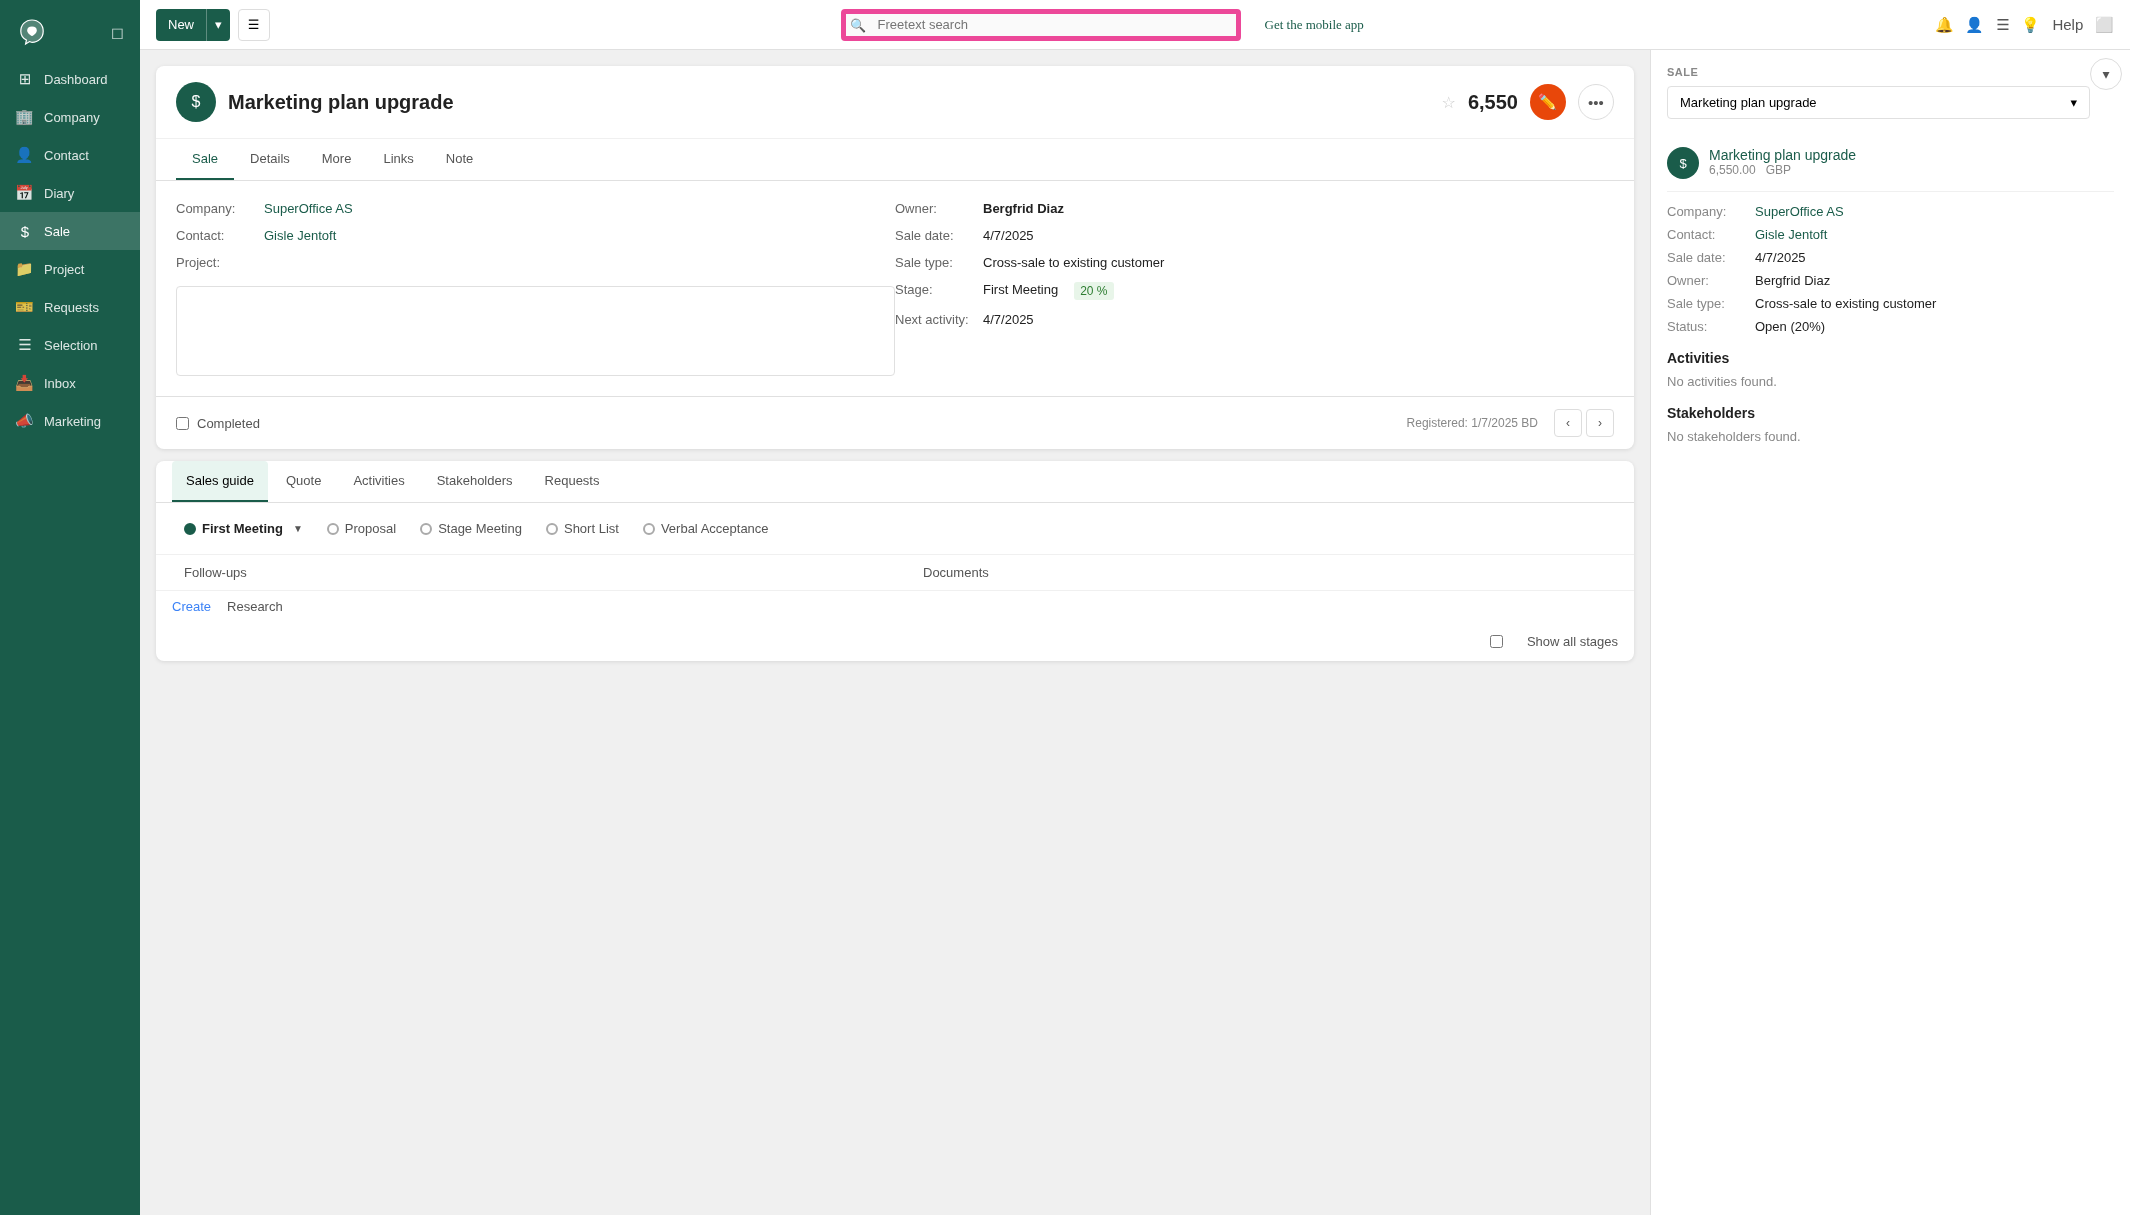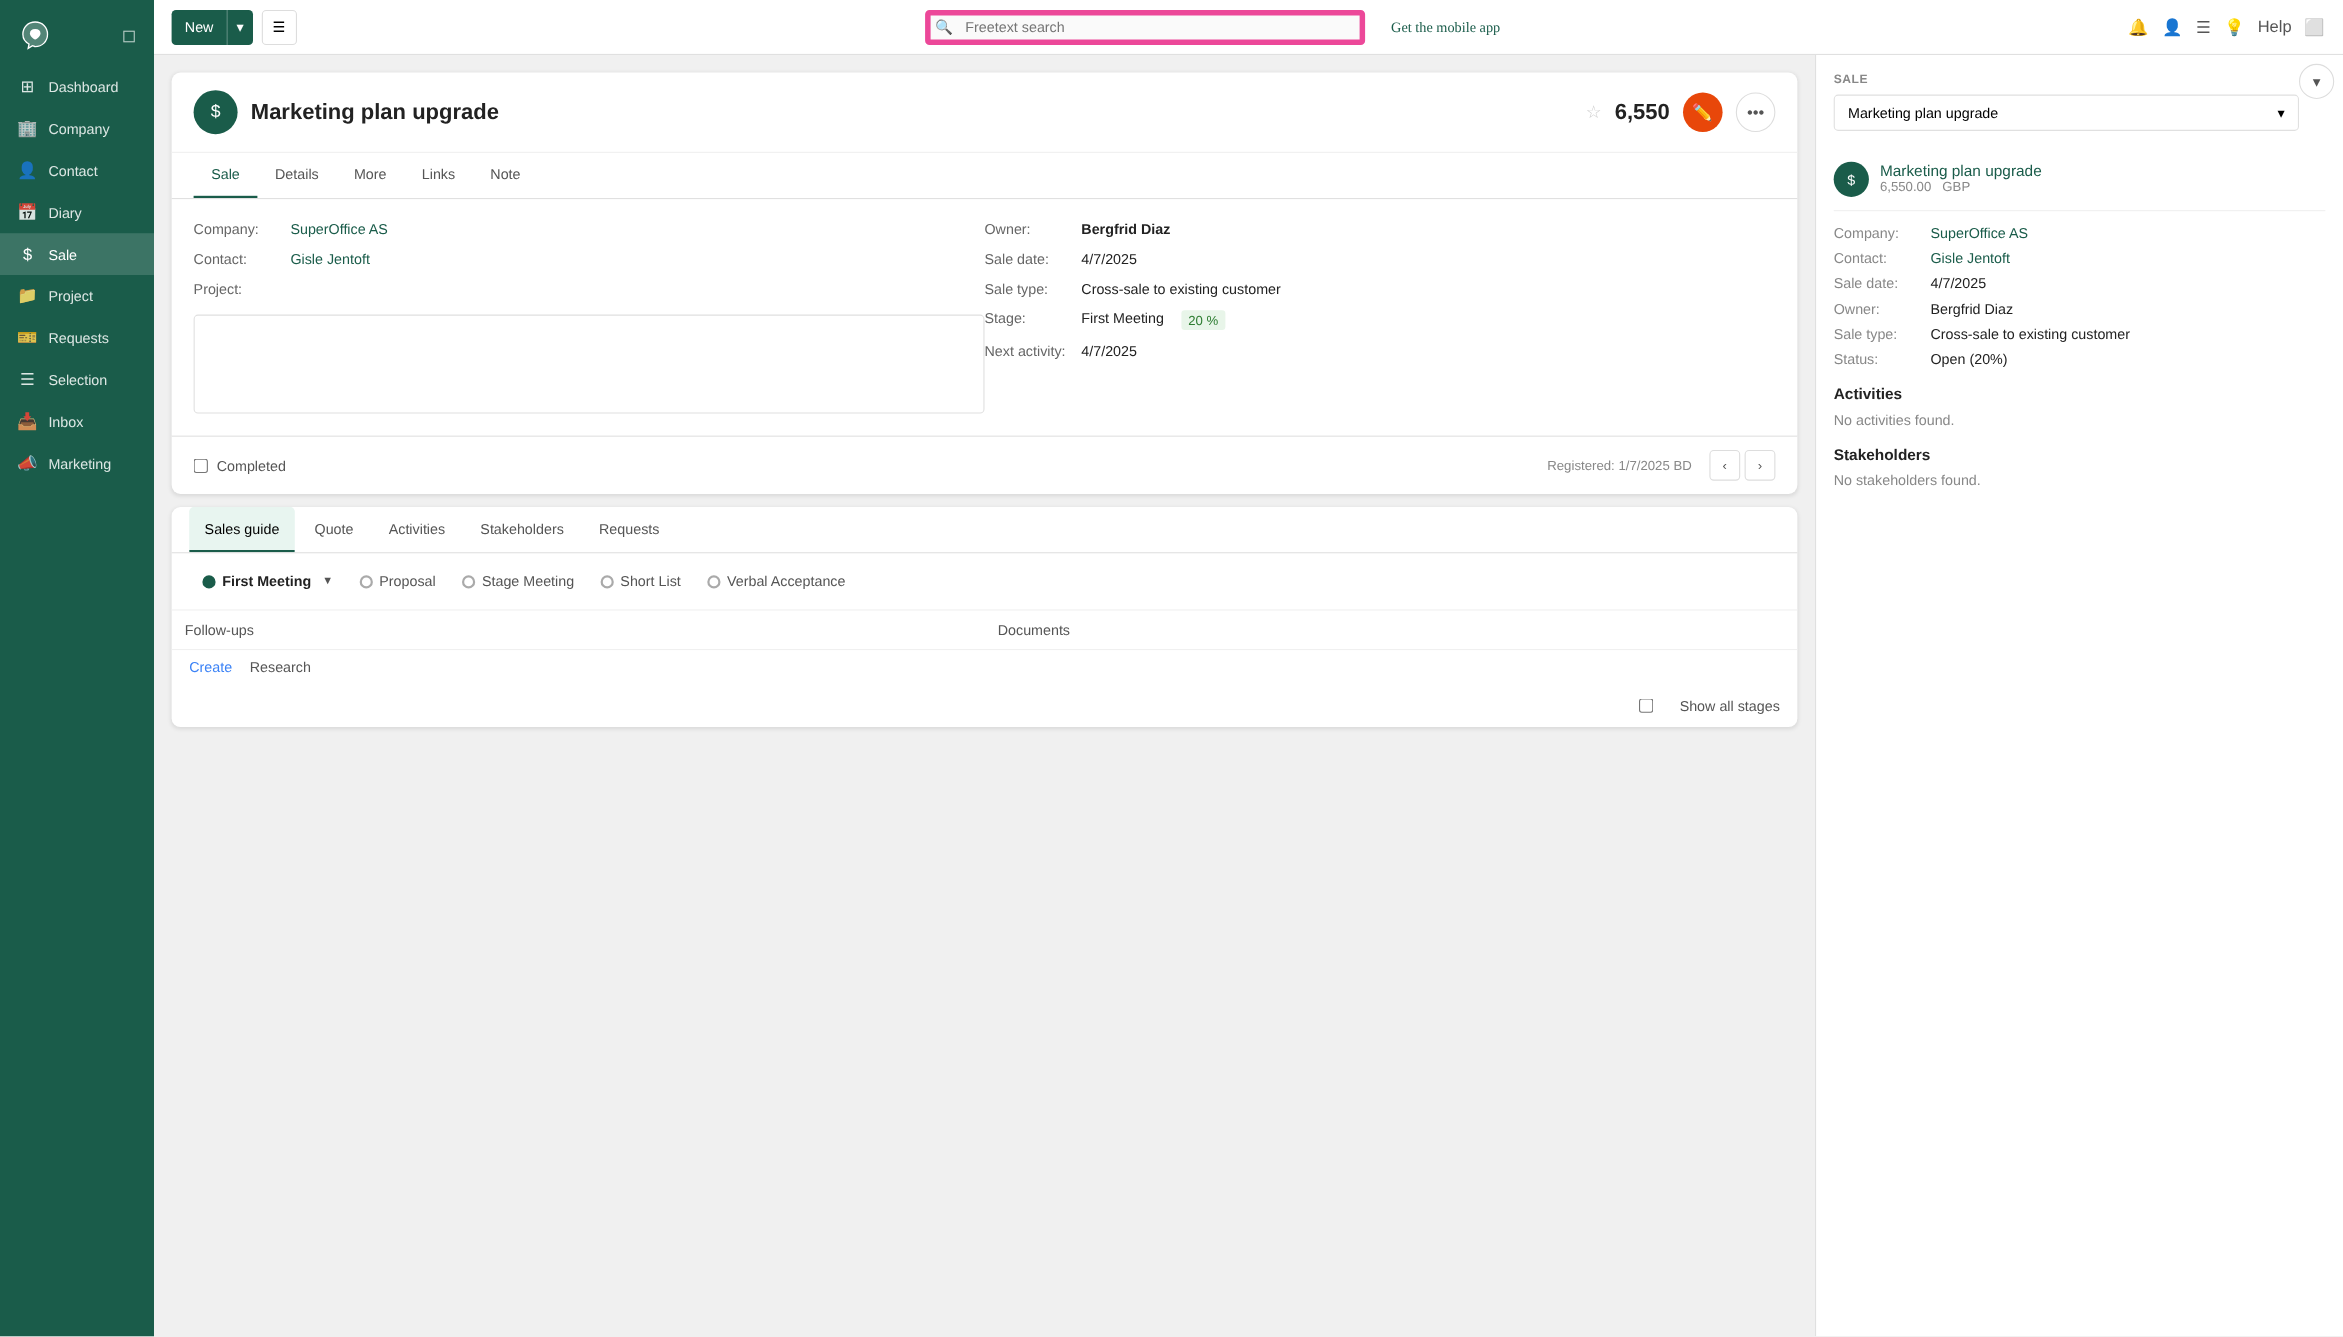--- a/index.html
+++ b/index.html
@@ -76,21 +76,21 @@
     
     .stage-selector { display: flex; align-items: center; padding: 12px 16px; gap: 0; border-bottom: 1px solid #f0f0f0; flex-wrap: wrap; }
     .stage-item { display: flex; align-items: center; gap: 6px; padding: 6px 12px; font-size: 13px; color: #555; cursor: pointer; border-radius: 4px; }
     .stage-item.active { font-weight: 600; color: #222; }
     .stage-dot { width: 12px; height: 12px; border-radius: 50%; border: 2px solid #aaa; background: white; }
     .stage-dot.filled { background: #1a5c4a; border-color: #1a5c4a; }
     .stage-arrow { font-size: 10px; color: #555; margin-left: 4px; }
 
     
     .followup-row { display: flex; border-bottom: 1px solid #f0f0f0; }
-    .followup-col { flex: 1; padding: 10px 12px; font-size: 13px; color: #555; font-weight: 500; }
+    .followup-col { flex: 1; padding: 10px 28px; font-size: 13px; color: #555; font-weight: 500; }
     .followup-items { padding: 8px 16px; display: flex; gap: 16px; }
     .followup-link { color: #3b82f6; font-size: 13px; cursor: pointer; }
     .followup-text { color: #555; font-size: 13px; }
 
     .show-stages { display: flex; align-items: center; justify-content: flex-end; padding: 12px 16px; gap: 24px; }
     .show-stages input { cursor: pointer; }
     .show-stages label { font-size: 13px; color: #555; cursor: pointer; }
 
     
     .right-panel-inner { padding: 16px; }

